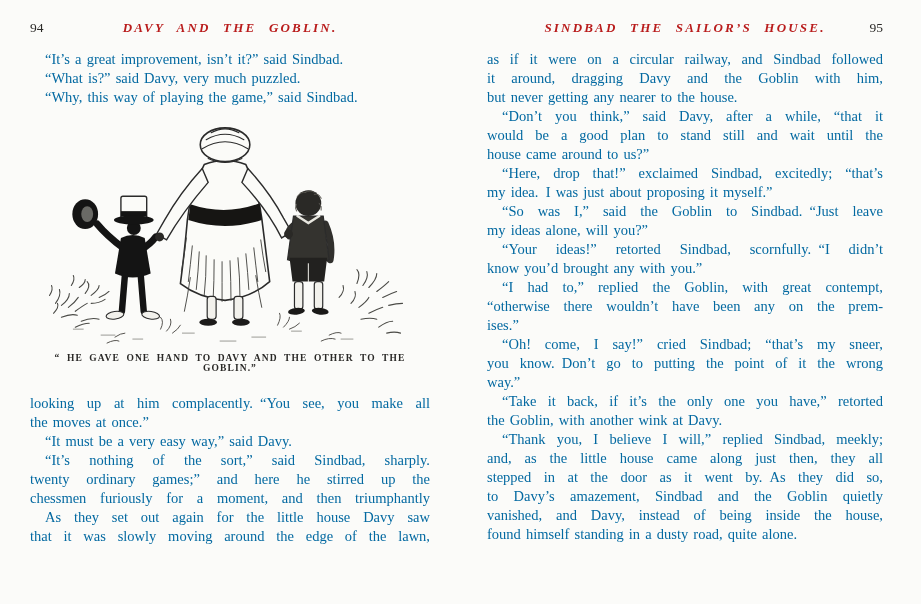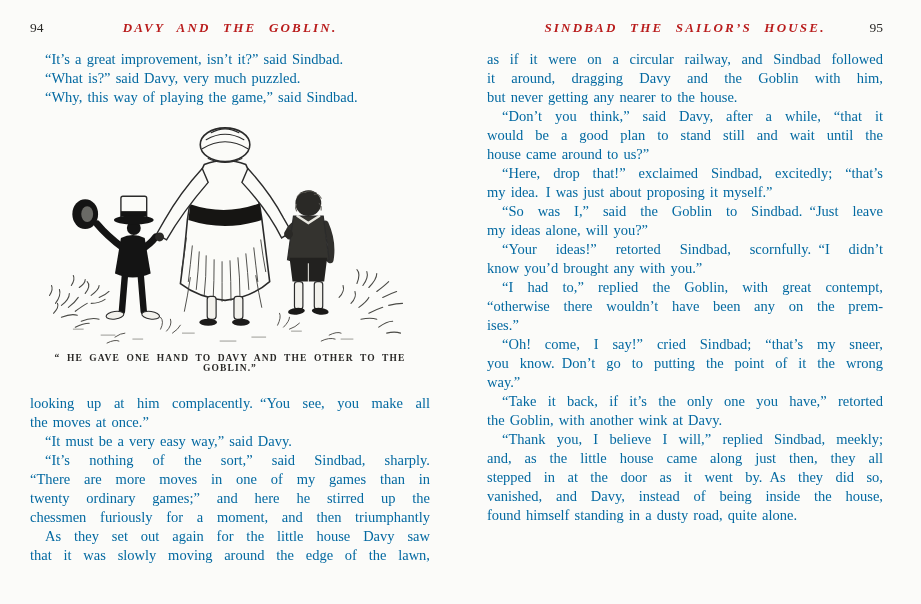--- a/index.html
+++ b/index.html
@@ -155,21 +155,20 @@
       </svg>
     </div>
 
     <div class="caption">“ HE GAVE ONE HAND TO DAVY AND THE OTHER TO THE GOBLIN.”</div>
 
     <div class="body-after">
       <div class="line just">looking up at him complacently. “You see, you make all</div>
       <div class="line">the moves at once.”</div>
       <div class="line indent">“It must be a very easy way,” said Davy.</div>
       <div class="line indent just">“It’s nothing of the sort,” said Sindbad, sharply.</div>
-      <div class="line just">“There are more moves in one of my games than in</div>
       <div class="line just">twenty ordinary games;” and here he stirred up the</div>
       <div class="line just">chessmen furiously for a moment, and then triumphantly</div>
       <div class="line indent just">As they set out again for the little house Davy saw</div>
       <div class="line just">that it was slowly moving around the edge of the lawn,</div>
     </div>
   </div>
 
   <div class="page page-right">
     <div class="header">
       <span class="running-title">SINDBAD THE SAILOR’S HOUSE.</span>
@@ -193,18 +192,19 @@
       <div class="line just">“otherwise there wouldn’t have been any on the prem-</div>
       <div class="line">ises.”</div>
       <div class="line indent just">“Oh! come, I say!” cried Sindbad; “that’s my sneer,</div>
       <div class="line just">you know. Don’t go to putting the point of it the wrong</div>
       <div class="line">way.”</div>
       <div class="line indent just">“Take it back, if it’s the only one you have,” retorted</div>
       <div class="line">the Goblin, with another wink at Davy.</div>
       <div class="line indent just">“Thank you, I believe I will,” replied Sindbad, meekly;</div>
       <div class="line just">and, as the little house came along just then, they all</div>
       <div class="line just">stepped in at the door as it went by. As they did so,</div>
+      <div class="line just">to Davy’s amazement, Sindbad and the Goblin quietly</div>
       <div class="line just">vanished, and Davy, instead of being inside the house,</div>
       <div class="line">found himself standing in a dusty road, quite alone.</div>
     </div>
   </div>
 
 </div>
 
 </body></html>

